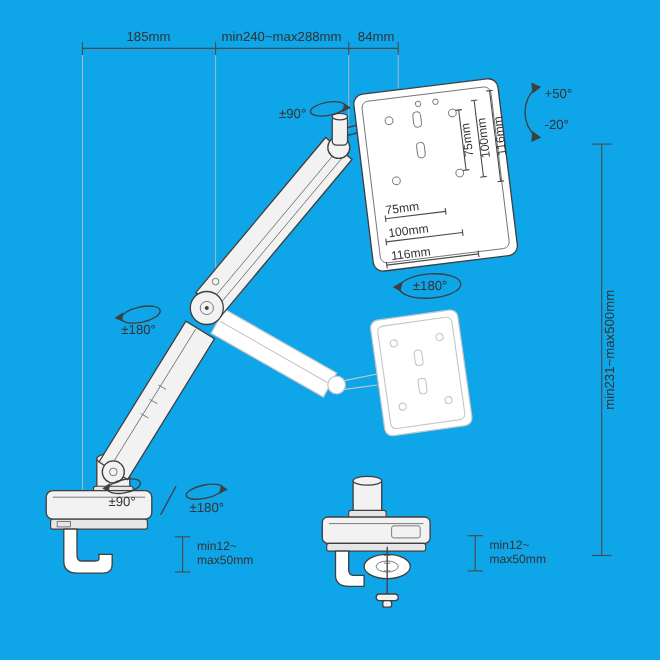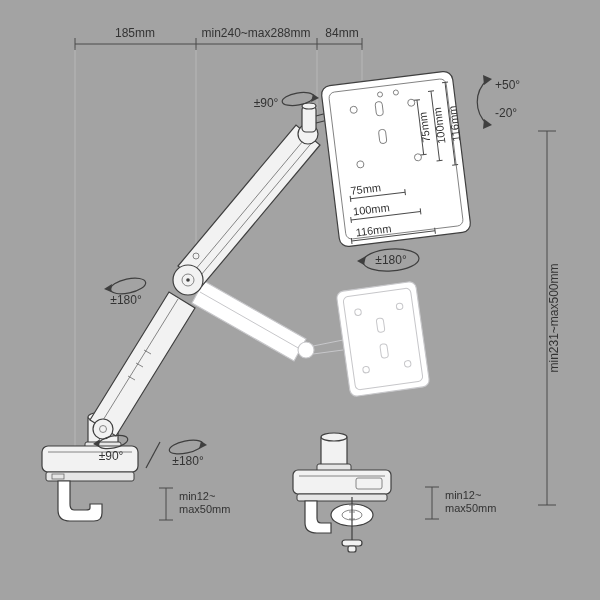--- a/index.html
+++ b/index.html
@@ -1,19 +1,19 @@
 <!DOCTYPE html>
 <html><head>
 <meta charset="utf-8">
 <style>
   html, body { margin: 0; padding: 0; background: #ffffff; }
   #stage {
     width: 600px; height: 600px; position: relative;
     font-family: "Liberation Sans", sans-serif;
-    background: #a3a3a3; overflow: hidden;
+    background: #0ea5e9; overflow: hidden;
   }
   svg { display: block; }
   text {
     font-family: "Liberation Sans", sans-serif;
     fill: #333333;
   }
   .dim-label { font-size: 12px; }
   .small-label { font-size: 11px; }
   .angle-label { font-size: 12px; }
   .main-stroke { stroke: #3f3f3f; stroke-width: 1.2; fill: none; }

